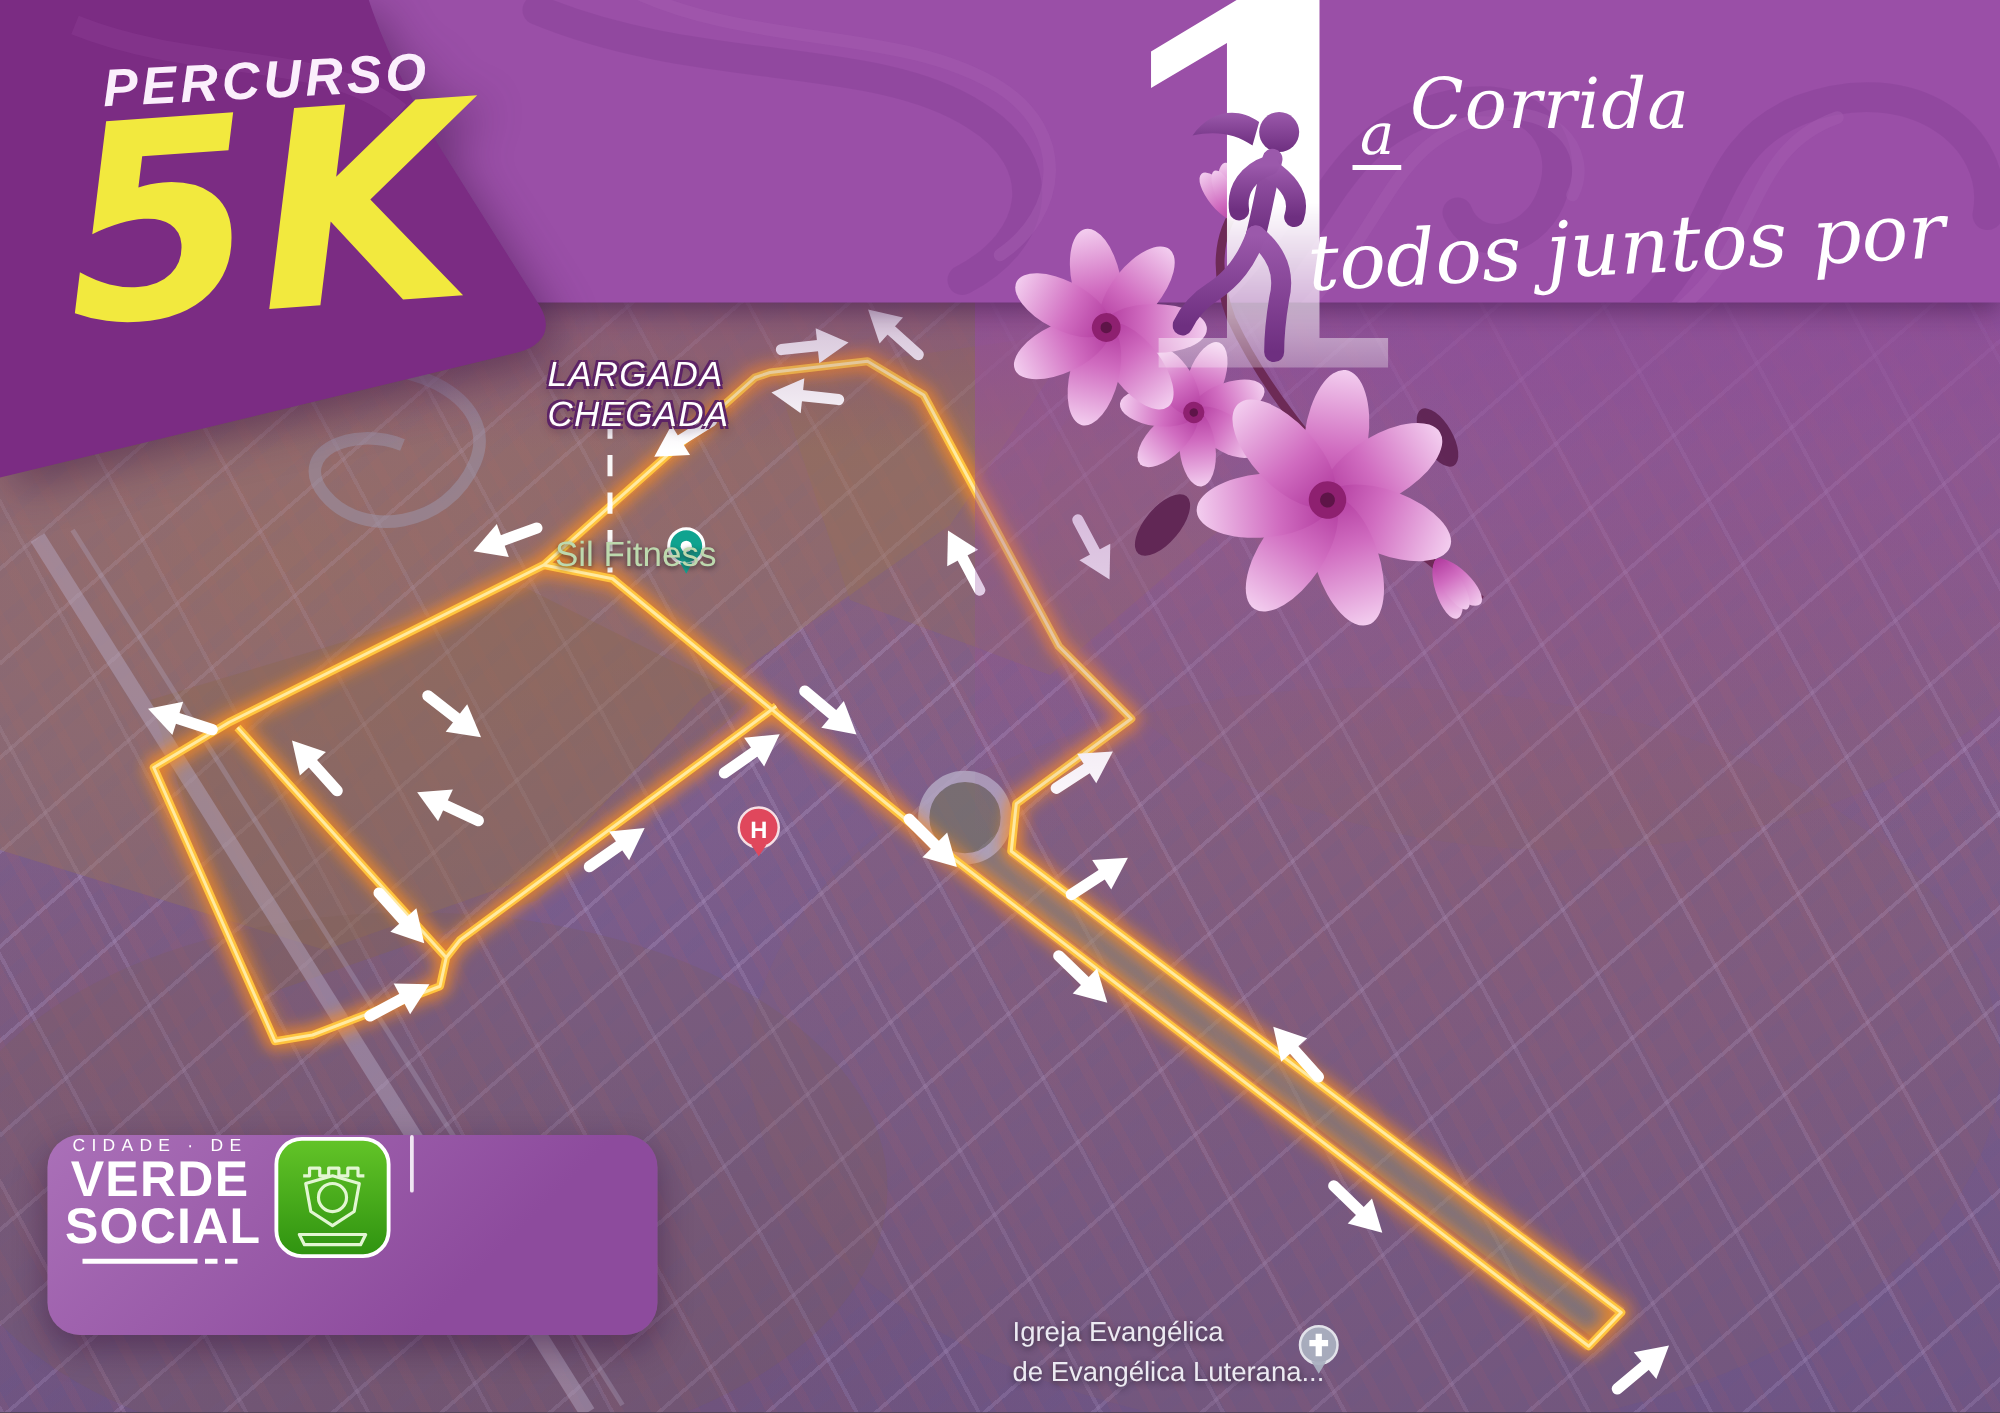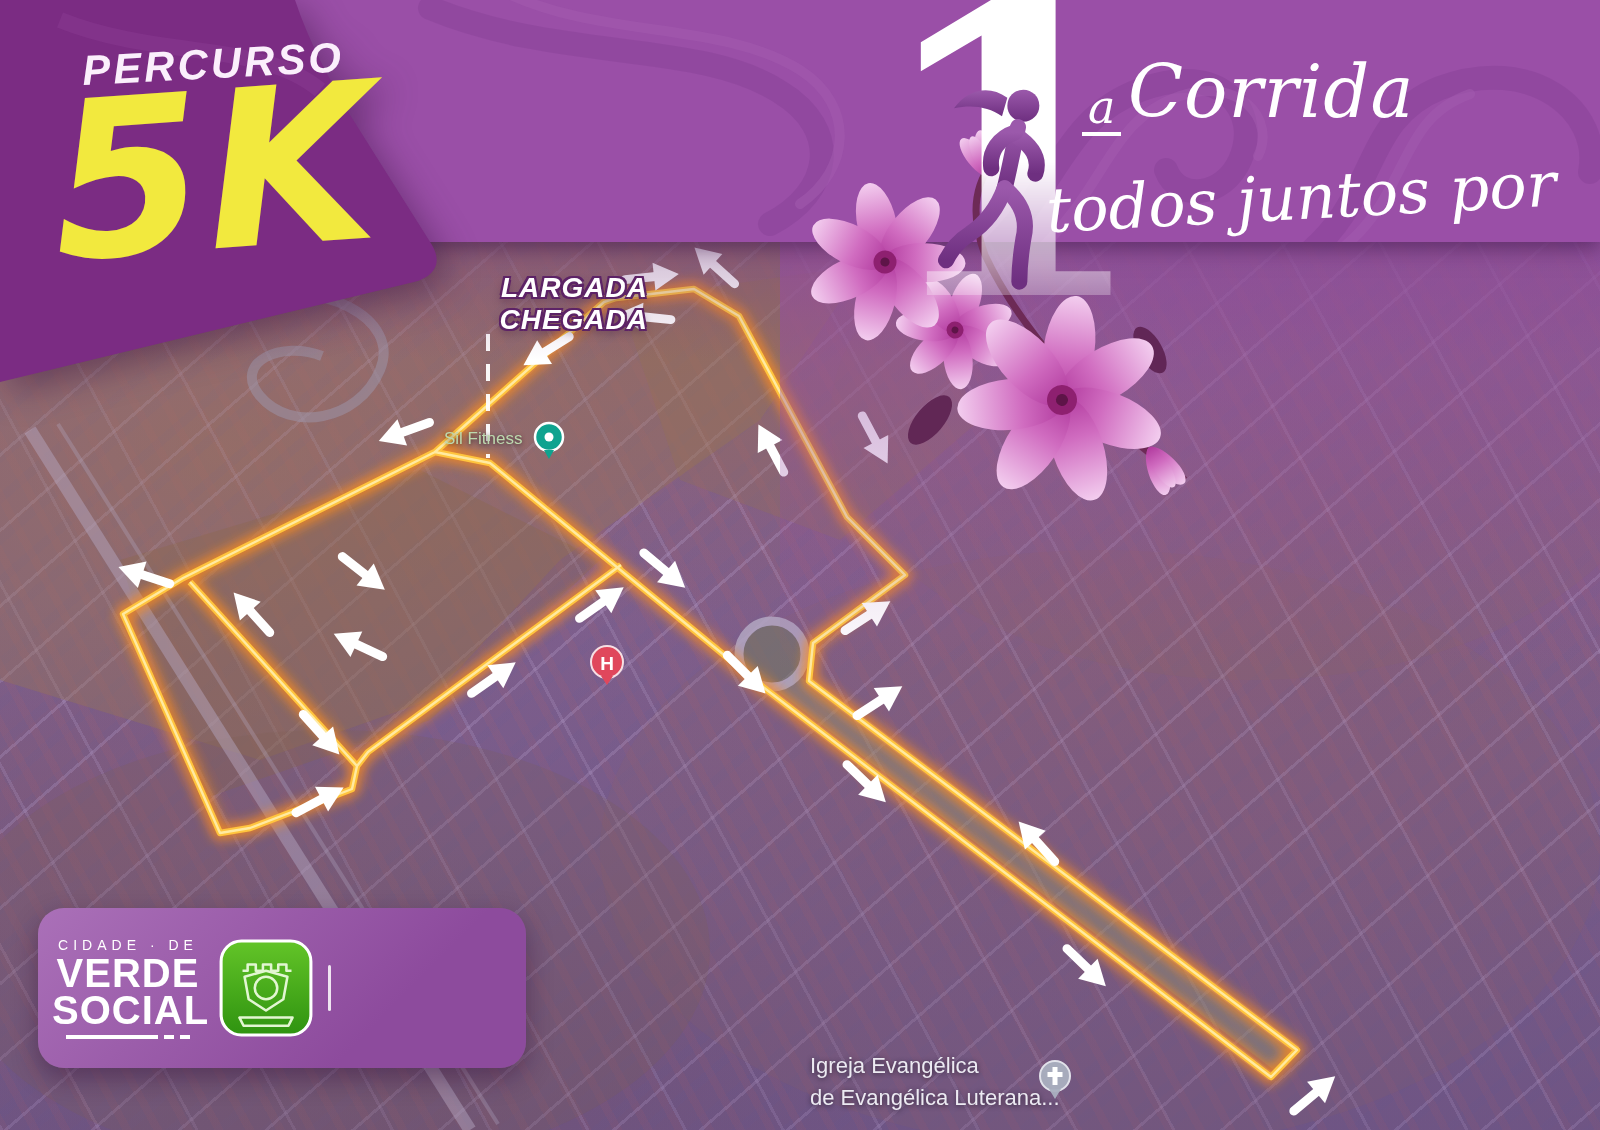--- a/index.html
+++ b/index.html
@@ -62,55 +62,55 @@
     -webkit-mask-image:linear-gradient(180deg,#000 52%,rgba(0,0,0,.55) 74%,rgba(0,0,0,0) 97%);
     mask-image:linear-gradient(180deg,#000 52%,rgba(0,0,0,.55) 74%,rgba(0,0,0,0) 97%);
   }
   .runner{position:absolute;left:938px;top:66px;}
   .title-a{
     position:absolute;left:1082px;top:84px;color:#fff;font-family:"DejaVu Serif",serif;
     font-style:italic;font-size:46px;border-bottom:4px solid #fff;padding:0 6px 2px 6px;line-height:1;
   }
   .title-corrida{
     position:absolute;left:1128px;top:56px;color:#fff;font-family:"DejaVu Serif",serif;
-    font-style:italic;font-size:72px;line-height:1;letter-spacing:1px;
+    font-style:italic;font-size:56px;line-height:1;letter-spacing:1px;
   }
   .title-script{
     position:absolute;left:1046px;top:168px;width:470px;color:#fff;font-family:"DejaVu Serif",serif;
     font-style:italic;font-size:62px;line-height:1;transform:rotate(-3deg);letter-spacing:0px;white-space:nowrap;
   }
   .title-elas{
     position:absolute;left:1158px;top:246px;color:#fff;font-family:"DejaVu Serif",serif;
     font-size:168px;line-height:1;letter-spacing:3px;
   }
   
   .map-label{position:absolute;pointer-events:none;}
   .lbl-startfinish{
-    left:438px;top:272px;width:210px;text-align:right;color:#fff;
-    font-size:28px;font-weight:700;font-style:italic;letter-spacing:1px;line-height:1.15;
+    left:438px;top:284px;width:210px;text-align:left;color:#fff;
+    font-size:28px;font-weight:400;font-style:italic;letter-spacing:1px;line-height:1.15;
     text-shadow:-2px -2px 0 #5d2366,2px -2px 0 #5d2366,-2px 2px 0 #5d2366,2px 2px 0 #5d2366,0 4px 8px rgba(40,10,50,.5);
   }
   .lbl-gym{
-    left:444px;top:430px;color:#bdd9ae;font-size:17px;line-height:1;
+    left:444px;top:430px;color:#bdd9ae;font-size:28px;line-height:1;
     text-shadow:0 1px 4px rgba(40,30,40,.8);
   }
   .lbl-hospital{
     left:418px;top:636px;color:#f6e9f1;font-size:23px;line-height:1.45;
     text-shadow:0 1px 5px rgba(60,30,60,.8);
   }
   .lbl-church{
     left:810px;top:1050px;width:260px;color:#eceaf2;font-size:22px;line-height:1.45;
     text-shadow:0 1px 5px rgba(40,30,50,.85);
   }
   
   .footer{
     position:absolute;left:38px;top:908px;width:488px;height:160px;border-radius:26px;
     background:linear-gradient(135deg,#aa70b8,#8d4b9d 70%);
     box-shadow:0 10px 26px rgba(50,15,60,.45);
-    display:flex;align-items:center;gap:14px;padding:0 14px 0 14px;box-sizing:border-box;
+    display:flex;gap:14px;padding:0 14px 0 14px;box-sizing:border-box;
   }
   .city-block{width:152px;text-align:center;color:#fff;flex:0 0 auto;}
   .city-kicker{font-size:14px;letter-spacing:5px;margin-bottom:2px;}
   .city-name{font-size:40px;font-weight:800;line-height:.92;letter-spacing:1px;}
   .city-underline{display:flex;justify-content:center;align-items:center;gap:6px;margin-top:7px;}
   .u-long{display:block;width:92px;height:4px;background:#fff;}
   .u-dot{display:block;width:10px;height:4px;background:#fff;}
   .crest-icon{flex:0 0 auto;}
   .divider{width:3px;height:46px;background:rgba(255,255,255,.85);border-radius:2px;flex:0 0 auto;}
   .dept-block{color:#fff;line-height:1.18;flex:1 1 auto;}

